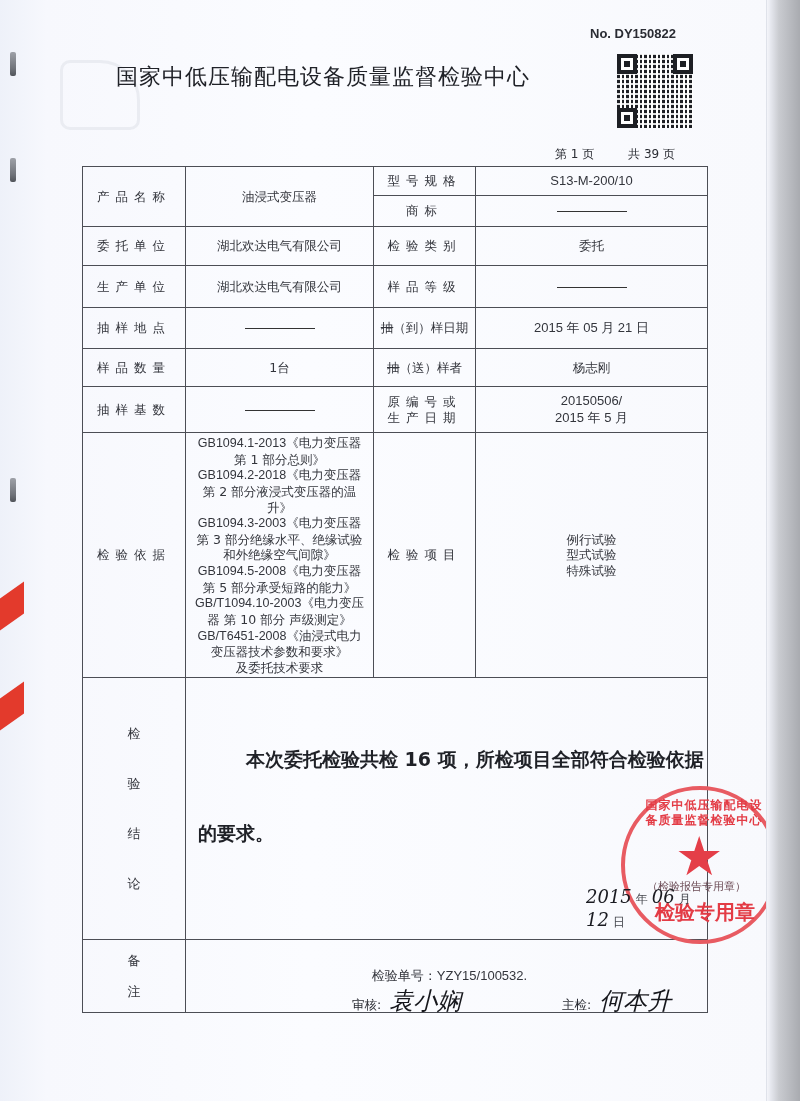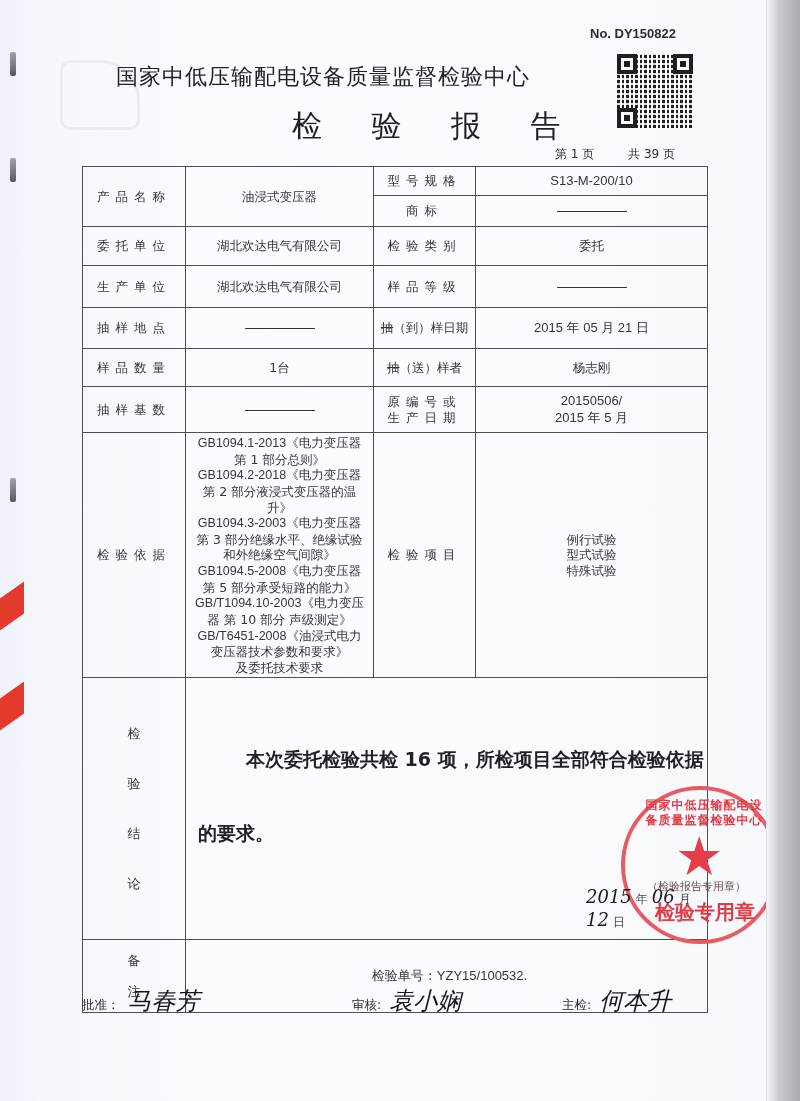--- a/index.html
+++ b/index.html
@@ -104,21 +104,20 @@
 
   <div class="hole" style="top:52px"></div>
   <div class="hole" style="top:158px"></div>
   <div class="hole" style="top:478px"></div>
   <div class="hole" style="top:592px"></div>
   <div class="ribbon" style="top:590px"></div>
   <div class="ribbon" style="top:690px"></div>
 
   <div class="doc-no">No. DY150822</div>
   <div class="org-title">国家中低压输配电设备质量监督检验中心</div>
-  <div class="report-title">检 验 报 告</div>
 
   <div class="qr">
     <div class="fin" style="left:0;top:0"></div>
     <div class="fin" style="right:0;top:0"></div>
     <div class="fin" style="left:0;bottom:0"></div>
   </div>
 
   <div class="page-count">
     <span>第 1 页</span>
     <span style="margin-left:26px">共 39 页</span>
@@ -226,24 +225,20 @@
         </div>
       </td>
       <td colspan="3" class="remark">
         <span>检验单号：</span><span class="en">YZY15/100532.</span>
       </td>
     </tr>
   </tbody>
     </table>
 
   <div class="signatures">
-    <div class="sig" style="left:0">
-      <span>批准：</span>
-      <span class="name">马春芳</span>
-    </div>
     <div class="sig" style="left:270px">
       <span>审核:</span>
       <span class="name">袁小娴</span>
     </div>
     <div class="sig" style="left:480px">
       <span>主检:</span>
       <span class="name">何本升</span>
     </div>
   </div>
 </div>

